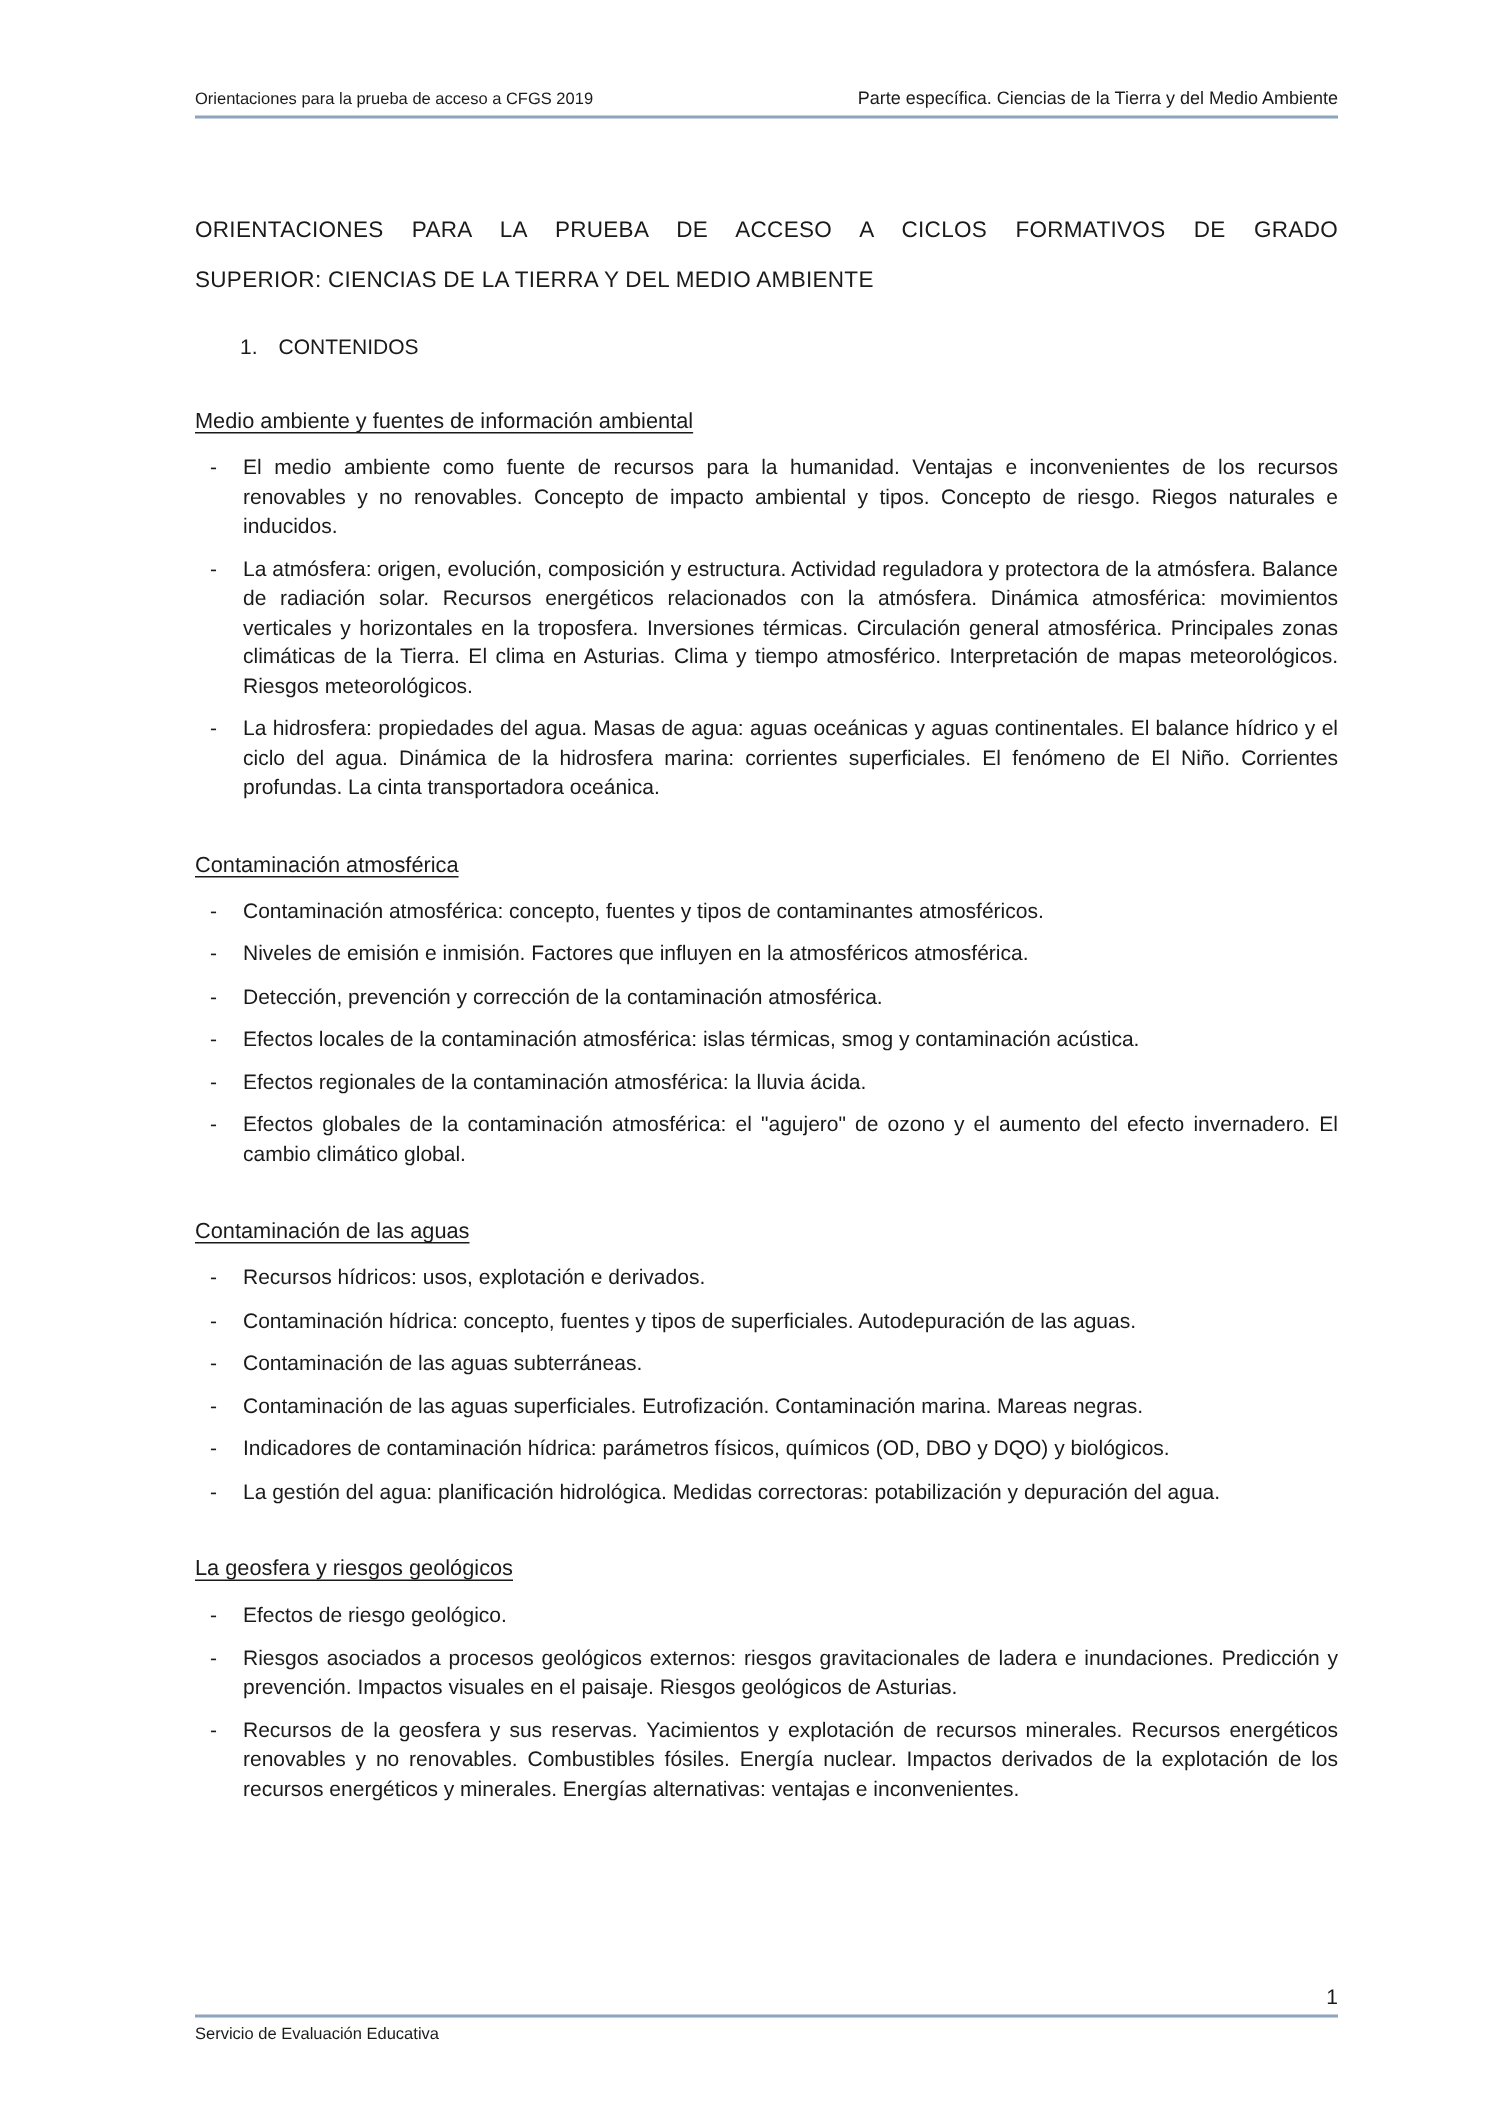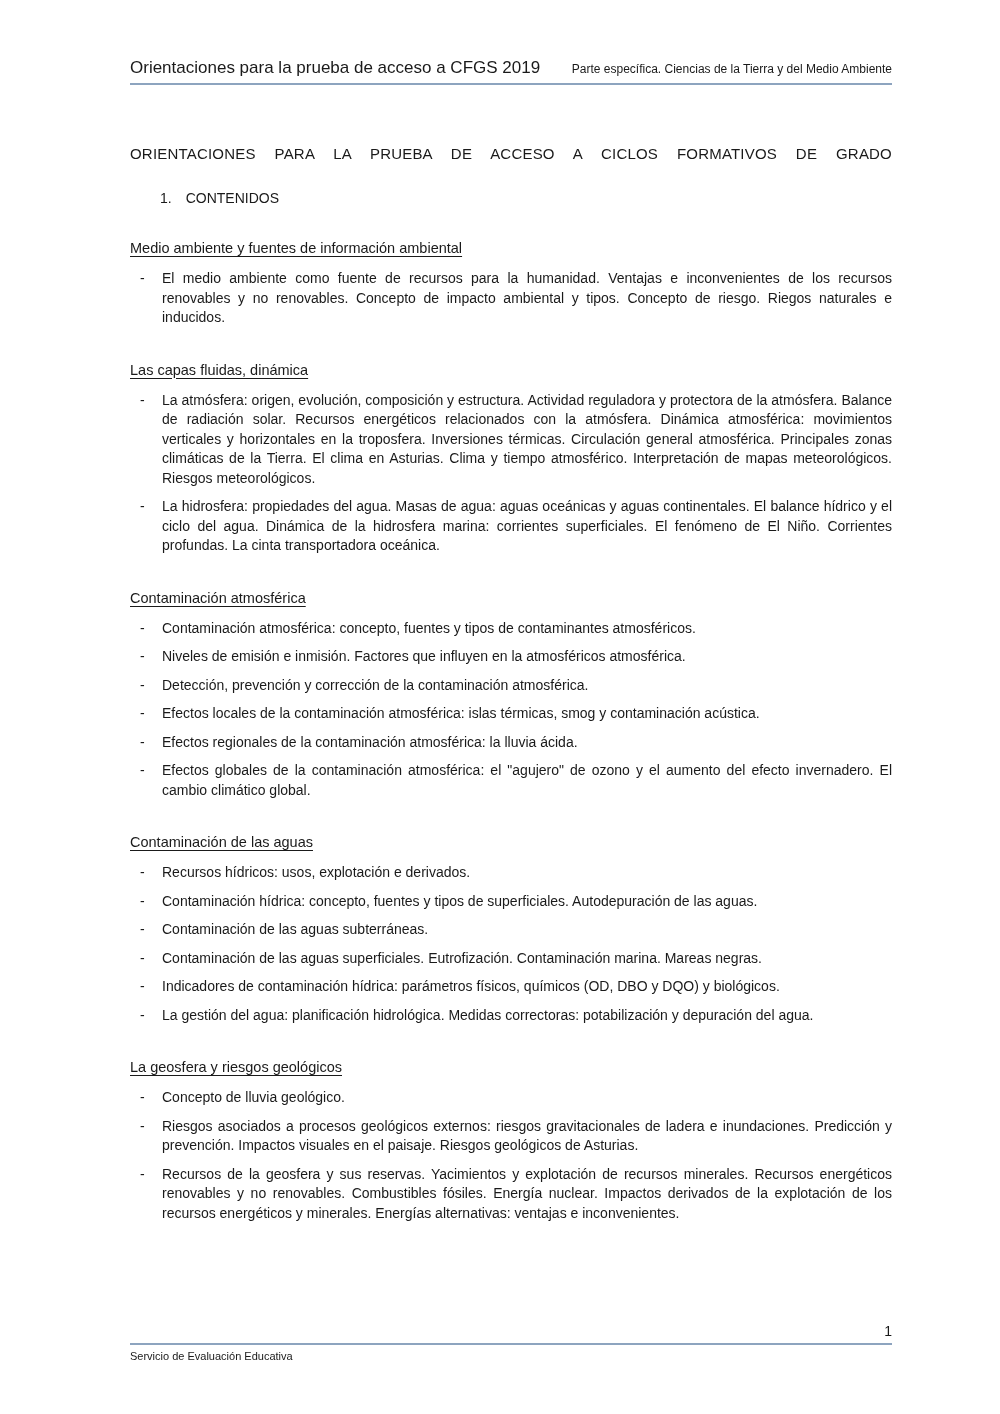--- a/index.html
+++ b/index.html
@@ -18,21 +18,21 @@
     position:absolute;inset:0;
     background:#ffffff;
   }
   
   .hdr{
     position:absolute;top:58px;left:130px;right:108px;
   }
   .hdr-row{
     display:flex;justify-content:space-between;align-items:baseline;
   }
-  .hdr-left{font-size:17px;}
+  .hdr-left{font-size:11px;}
   .hdr-right{font-size:12px;}
   .hdr-rule{
     margin-top:5px;height:2px;background:var(--rule-color);
   }
   
   .content{
     position:absolute;top:137px;left:130px;right:108px;
   }
   .doc-title{font-size:15px;line-height:33px;letter-spacing:.2px;}
   .doc-title .t-line1{text-align:justify;text-align-last:justify;}
@@ -83,33 +83,33 @@
     <div class="hdr-row">
       <span class="hdr-left">Orientaciones para la prueba de acceso a CFGS 2019</span>
       <span class="hdr-right">Parte específica. Ciencias de la Tierra y del Medio Ambiente</span>
     </div>
     <div class="hdr-rule"></div>
   </div>
 
   <div class="content">
     <div class="doc-title">
       <div class="t-line1">ORIENTACIONES PARA LA PRUEBA DE ACCESO A CICLOS FORMATIVOS DE GRADO</div>
+      <div class="t-line2">SUPERIOR: CIENCIAS DE LA TIERRA Y DEL MEDIO AMBIENTE</div>
     </div>
 
     <div class="toc-item">
       <span class="num">1.</span><span>CONTENIDOS</span>
     </div>
 
     <div id="sections">
         <div class="sec-heading">Medio ambiente y fuentes de información ambiental</div>
         <div class="bullet-row">
           <span class="dash">-</span>
           <p class="bullet-text">El medio ambiente como fuente de recursos para la humanidad. Ventajas e inconvenientes de los recursos renovables y no renovables. Concepto de impacto ambiental y tipos. Concepto de riesgo. Riegos naturales e inducidos.</p>
         </div>
-        <div class="sec-heading">Las capas fluidas, dinámica</div>
         <div class="bullet-row">
           <span class="dash">-</span>
           <p class="bullet-text">La atmósfera: origen, evolución, composición y estructura. Actividad reguladora y protectora de la atmósfera. Balance de radiación solar. Recursos energéticos relacionados con la atmósfera. Dinámica atmosférica: movimientos verticales y horizontales en la troposfera. Inversiones térmicas. Circulación general atmosférica. Principales zonas climáticas de la Tierra. El clima en Asturias. Clima y tiempo atmosférico. Interpretación de mapas meteorológicos. Riesgos meteorológicos.</p>
         </div>
         <div class="bullet-row">
           <span class="dash">-</span>
           <p class="bullet-text">La hidrosfera: propiedades del agua. Masas de agua: aguas oceánicas y aguas continentales. El balance hídrico y el ciclo del agua. Dinámica de la hidrosfera marina: corrientes superficiales. El fenómeno de El Niño. Corrientes profundas. La cinta transportadora oceánica.</p>
         </div>
         <div class="sec-heading">Contaminación atmosférica</div>
         <div class="bullet-row">
@@ -157,21 +157,21 @@
           <span class="dash">-</span>
           <p class="bullet-text">Indicadores de contaminación hídrica: parámetros físicos, químicos (OD, DBO y DQO) y biológicos.</p>
         </div>
         <div class="bullet-row">
           <span class="dash">-</span>
           <p class="bullet-text">La gestión del agua: planificación hidrológica. Medidas correctoras: potabilización y depuración del agua.</p>
         </div>
         <div class="sec-heading">La geosfera y riesgos geológicos</div>
         <div class="bullet-row">
           <span class="dash">-</span>
-          <p class="bullet-text">Concepto de lluvia geológico.</p>
+          <p class="bullet-text">Efectos de riesgo geológico.</p>
         </div>
         <div class="bullet-row">
           <span class="dash">-</span>
           <p class="bullet-text">Riesgos asociados a procesos geológicos externos: riesgos gravitacionales de ladera e inundaciones. Predicción y prevención. Impactos visuales en el paisaje. Riesgos geológicos de Asturias.</p>
         </div>
         <div class="bullet-row">
           <span class="dash">-</span>
           <p class="bullet-text">Recursos de la geosfera y sus reservas. Yacimientos y explotación de recursos minerales. Recursos energéticos renovables y no renovables. Combustibles fósiles. Energía nuclear. Impactos derivados de la explotación de los recursos energéticos y minerales. Energías alternativas: ventajas e inconvenientes.</p>
         </div>
       </div>

